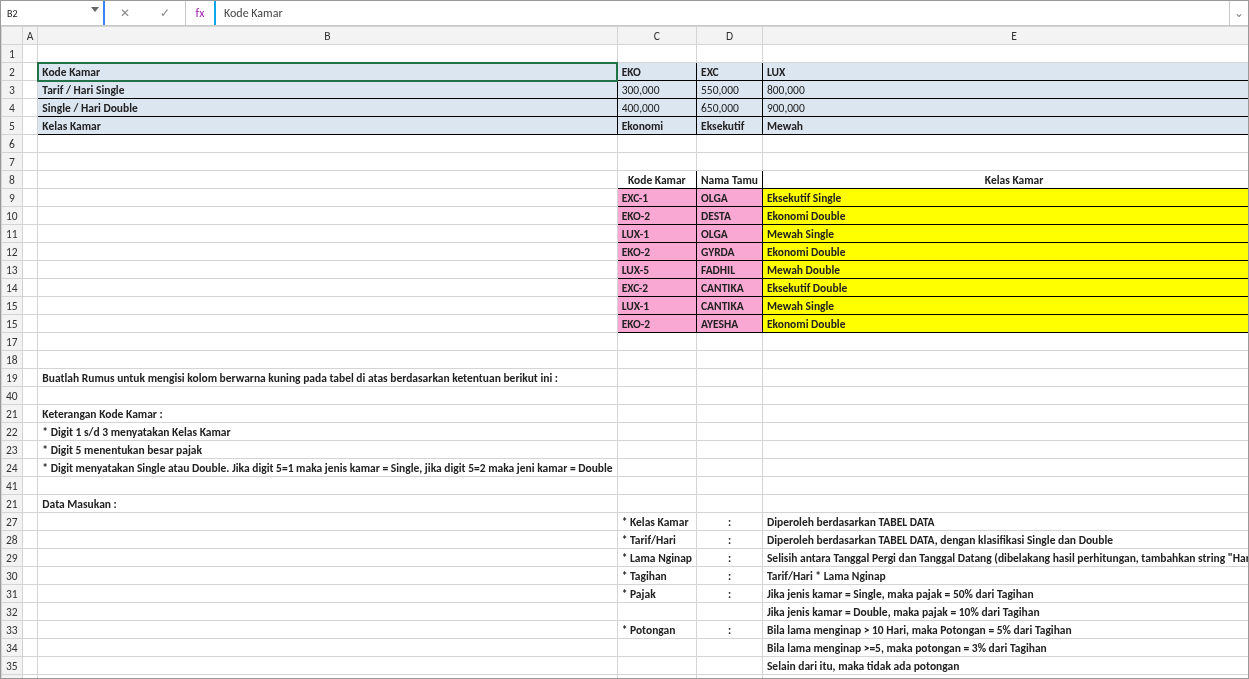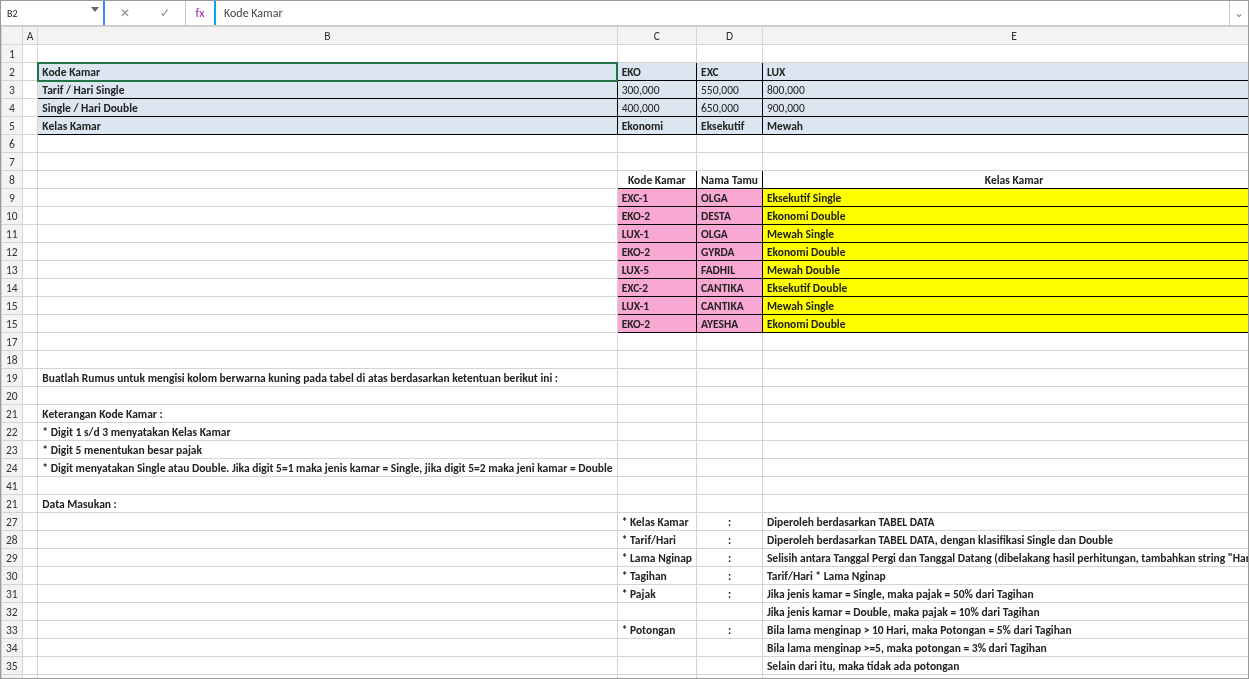--- a/index.html
+++ b/index.html
@@ -223,21 +223,21 @@
           </tr>
           <tr>
             <th class="rowh">19</th>
             <td></td>
             <td class="spill b">Buatlah Rumus untuk mengisi kolom berwarna kuning pada tabel di atas berdasarkan ketentuan berikut ini :</td>
             <td></td>
             <td></td>
             <td></td>
           </tr>
           <tr>
-            <th class="rowh">20</th>
+            <th class="rowh">40</th>
             <td></td>
             <td></td>
             <td></td>
             <td></td>
             <td></td>
           </tr>
           <tr>
             <th class="rowh">21</th>
             <td></td>
             <td class="spill b">Keterangan Kode Kamar :</td>

